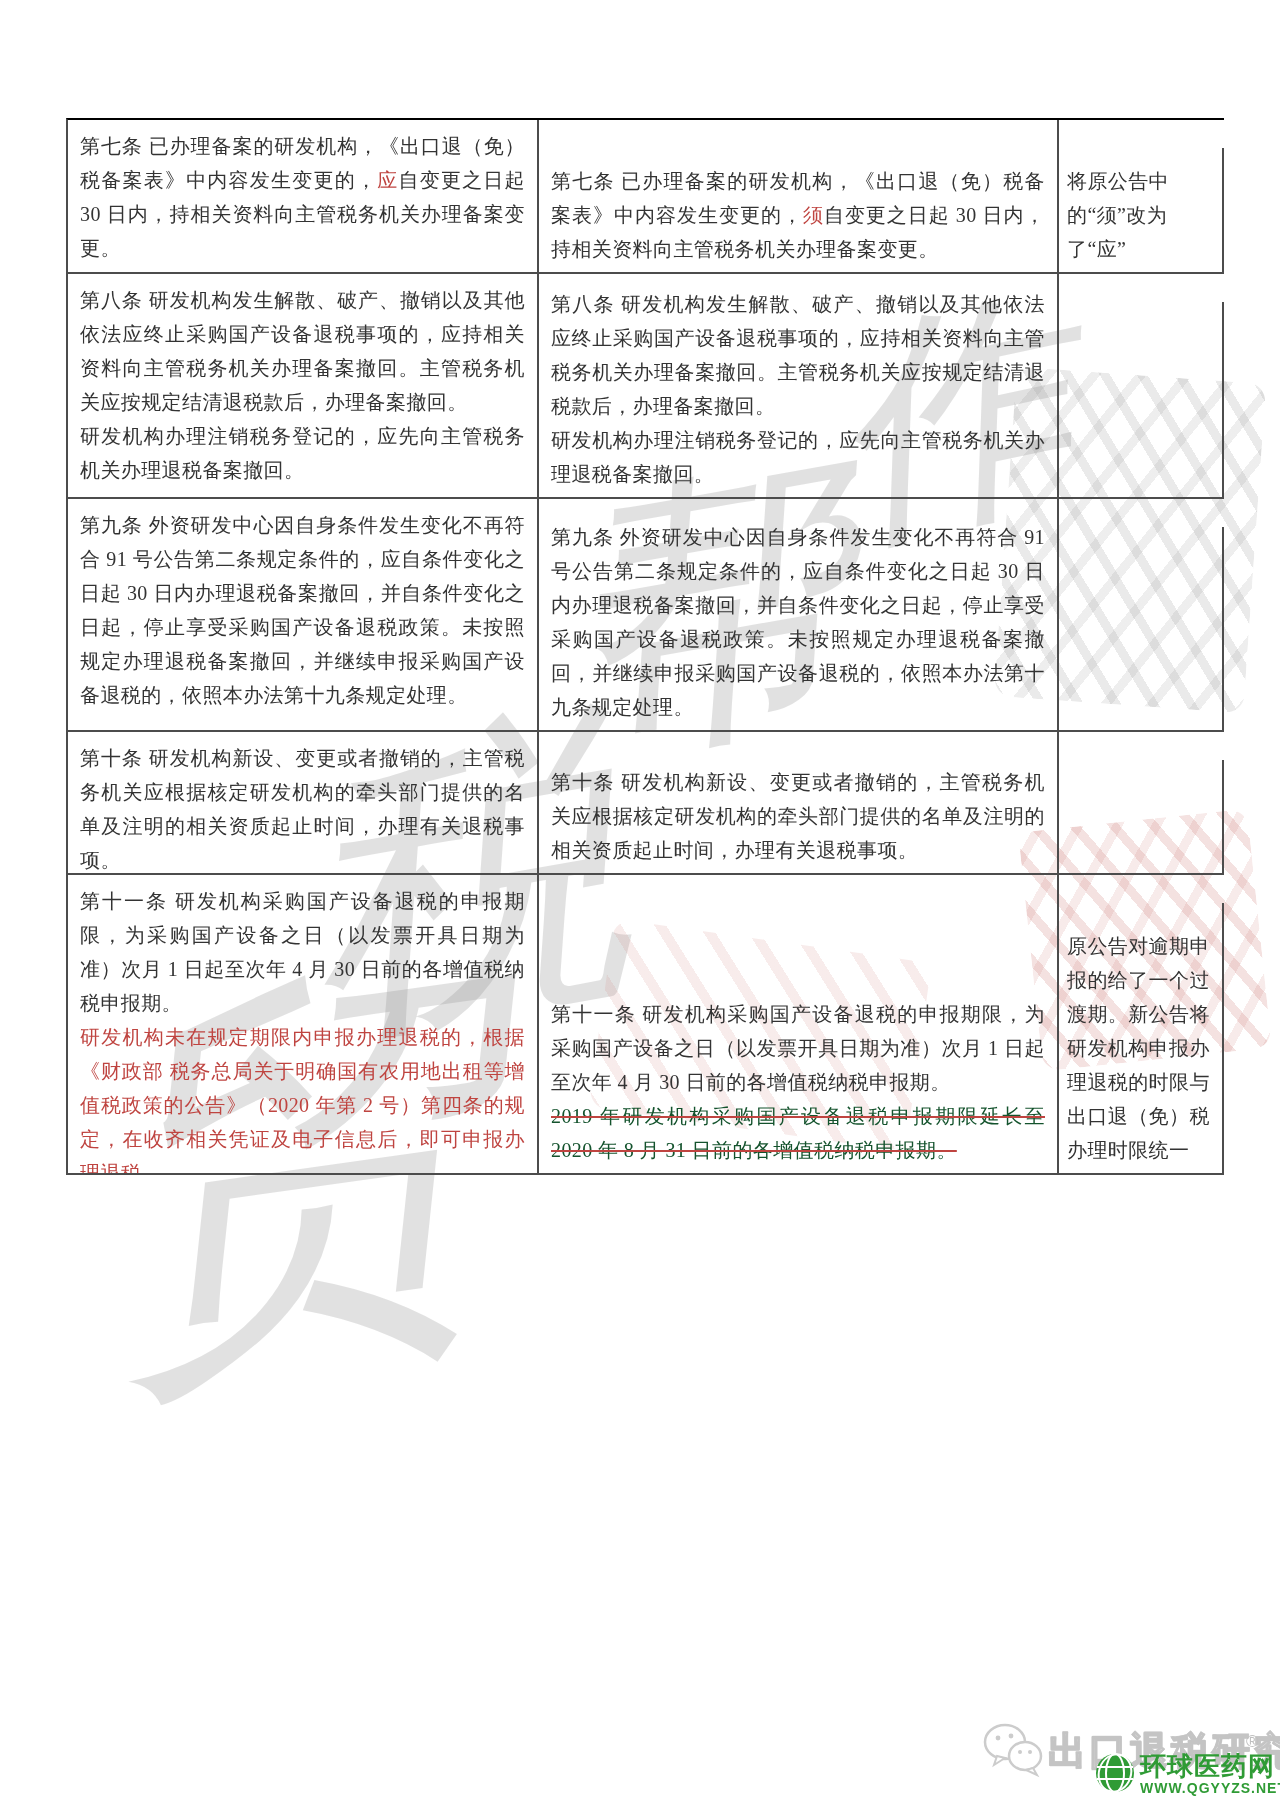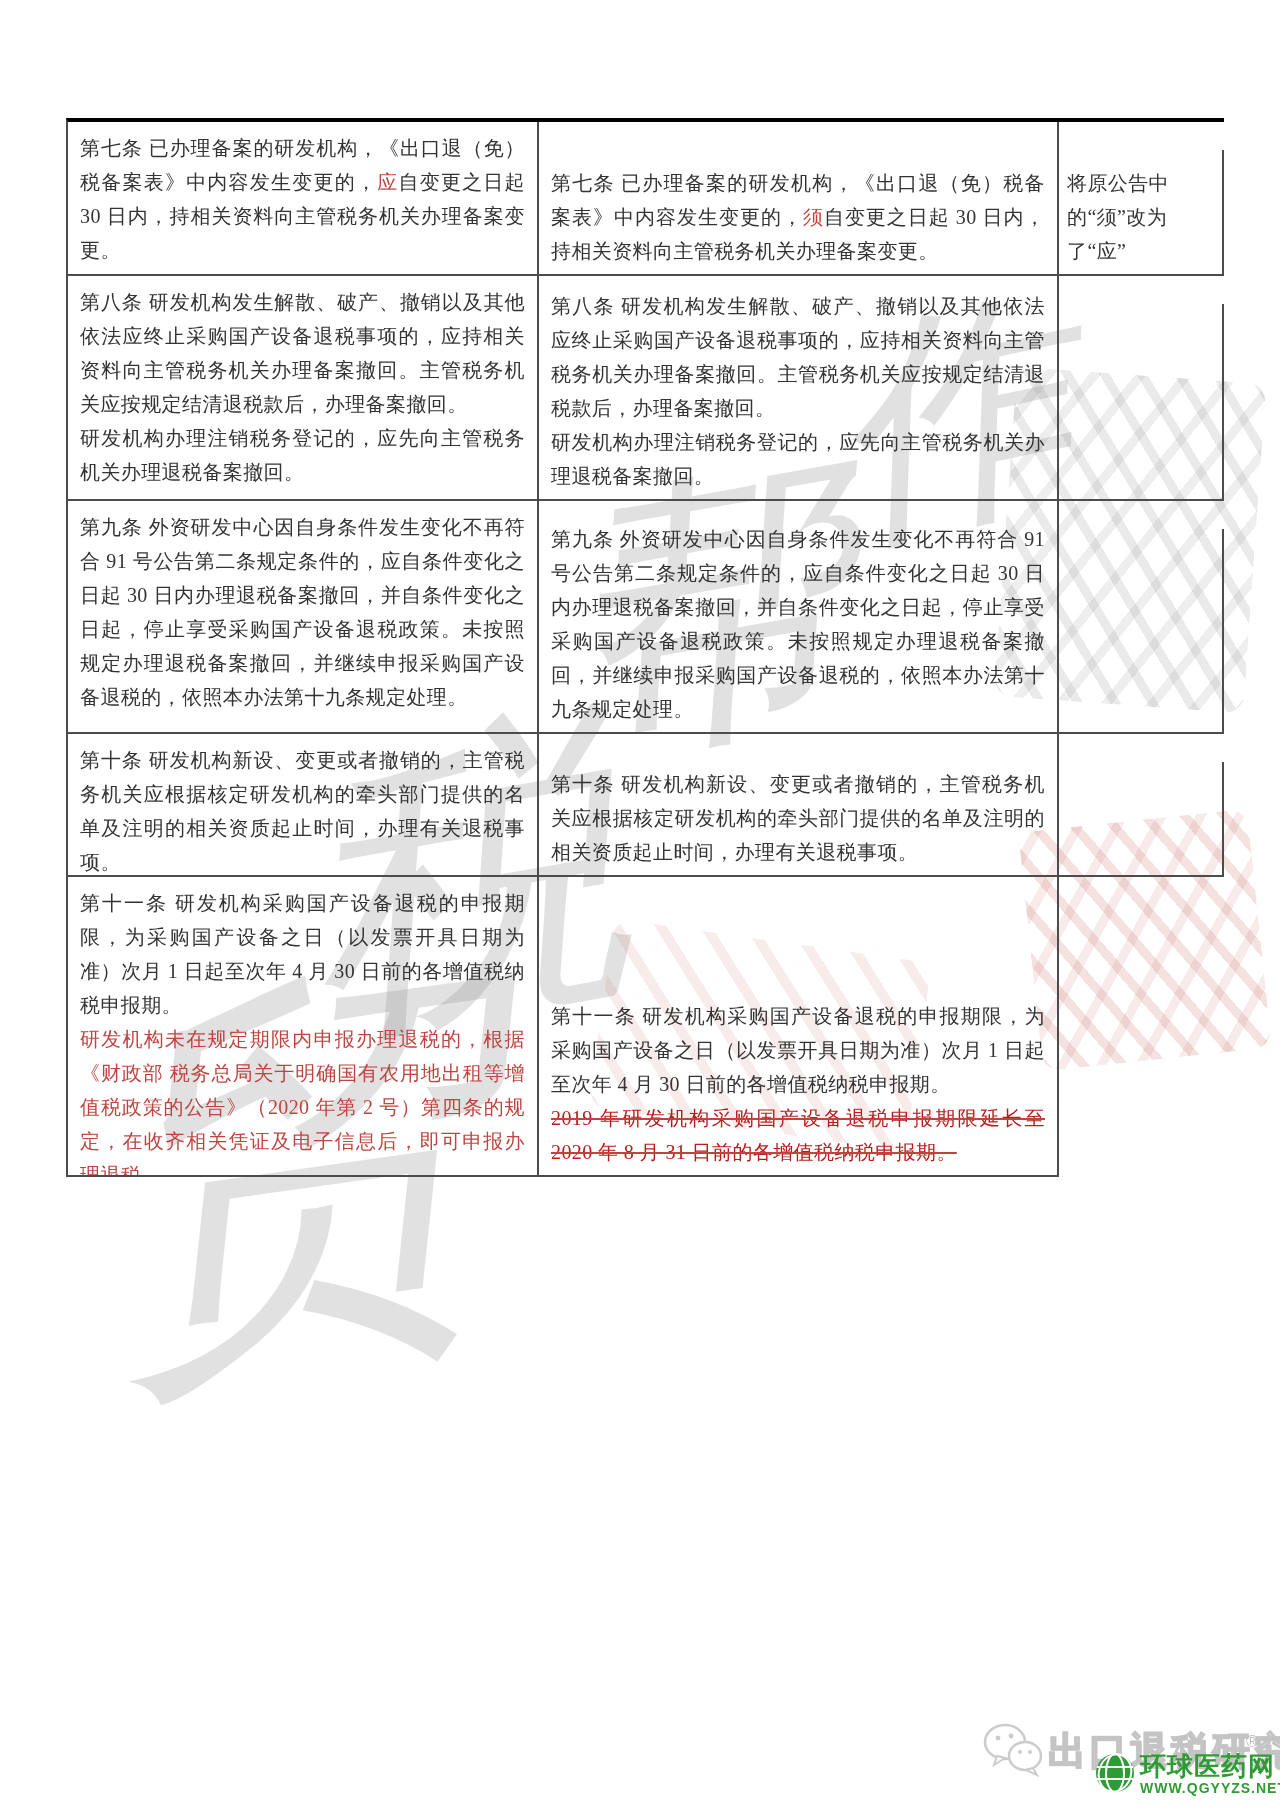--- a/index.html
+++ b/index.html
@@ -44,41 +44,41 @@
     left:600px;top:940px;width:320px;height:190px;transform:rotate(8deg);
     background:repeating-linear-gradient(50deg, rgba(205,120,115,0.14) 0 10px, transparent 10px 38px);
   }
 
   
   .doc-table{
     position:absolute;left:66px;top:118px;z-index:1;
     display:grid;
     grid-template-columns:471px 520px 165px;
     grid-template-rows:154px 225px 233px 143px 300px;
-    border-top:4px solid #000000;
+    border-top:2px solid #000000;
     border-left:2px solid #4c4c4c;
     background:transparent;
   }
   .cell{
     border-right:2px solid #4c4c4c;
     border-bottom:2px solid #4c4c4c;
     box-sizing:border-box;
     overflow:hidden;
     font-size:20px;
     line-height:34px;
     letter-spacing:0.4px;
   }
   .c-old{padding:9px 12px 6px 12px;}
   .c-new,.c-comment{display:flex;align-items:flex-end;padding:6px 12px;}
   .c-comment{padding:6px 8px;margin-top:28px;}
   .rich{width:100%;}
   .rich p{margin:0;text-align:justify;}
   .c-comment .rich p{text-align:left;}
   .red{color:#bf4440;}
-  .strike{color:#b91c1c;text-decoration:line-through;text-decoration-color:#bf4440;}
+  .strike{color:#14532d;text-decoration:line-through;text-decoration-color:#bf4440;}
 
   
   .footer{position:absolute;inset:0;z-index:2;pointer-events:none;text-decoration:underline;}
   .wechat-icon{position:absolute;left:983px;top:1720px;width:62px;height:58px;}
   .brand{
     position:absolute;left:1048px;top:1726px;
     font-family:"Liberation Sans","DejaVu Sans",sans-serif;
     font-size:38px;font-weight:700;letter-spacing:3px;
     color:#ffffff;
     -webkit-text-stroke:1.5px #c4c4c4;
@@ -183,20 +183,25 @@
     <div class="cell c-old">
       <div class="rich">
           <p><span>第十一条 研发机构采购国产设备退税的申报期限，为采购国产设备之日（以发票开具日期为准）次月 1 日起至次年 4 月 30 日前的各增值税纳税申报期。</span></p>
           <p><span class="red">研发机构未在规定期限内申报办理退税的，根据《财政部 税务总局关于明确国有农用地出租等增值税政策的公告》（2020 年第 2 号）第四条的规定，在收齐相关凭证及电子信息后，即可申报办理退税。</span></p>
         </div>
     </div>
     <div class="cell c-new">
       <div class="rich">
           <p><span>第十一条 研发机构采购国产设备退税的申报期限，为采购国产设备之日（以发票开具日期为准）次月 1 日起至次年 4 月 30 日前的各增值税纳税申报期。</span></p>
           <p><span class="red strike">2019 年研发机构采购国产设备退税申报期限延长至 2020 年 8 月 31 日前的各增值税纳税申报期。</span></p>
+        </div>
+    </div>
+    <div class="cell c-comment">
+      <div class="rich">
+          <p><span>原公告对逾期申报的给了一个过渡期。新公告将研发机构申报办理退税的时限与出口退（免）税办理时限统一</span></p>
         </div>
     </div>
   </div>
 
   <div class="footer">
     <svg class="wechat-icon" viewBox="0 0 62 58">
       <ellipse cx="22" cy="22" rx="20" ry="17" fill="#ffffff" stroke="#cccccc" stroke-width="2.5"></ellipse>
       <path d="M14 36 L11 45 L22 38 Z" fill="#ffffff" stroke="#cccccc" stroke-width="2"></path>
       <circle cx="15" cy="18" r="2.4" fill="#cccccc"></circle>
       <circle cx="28" cy="16" r="2.4" fill="#cccccc"></circle>

